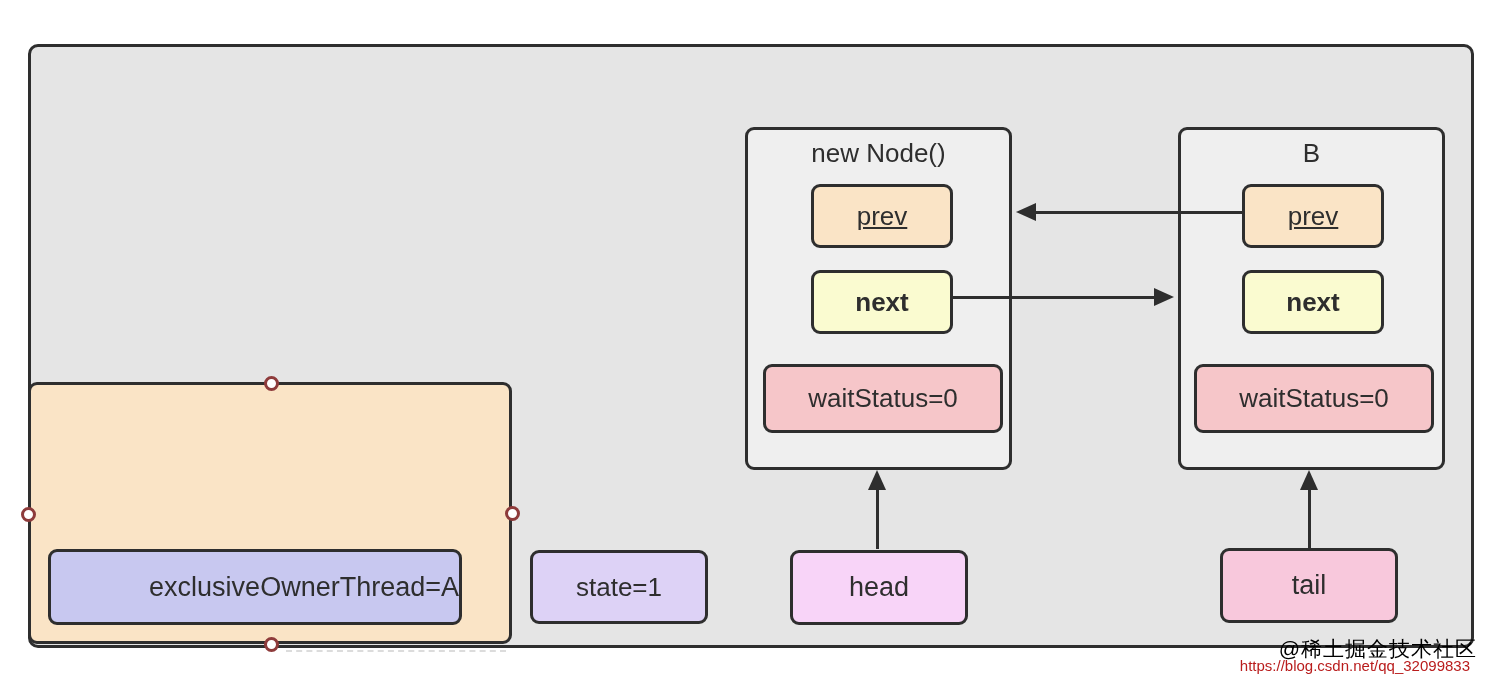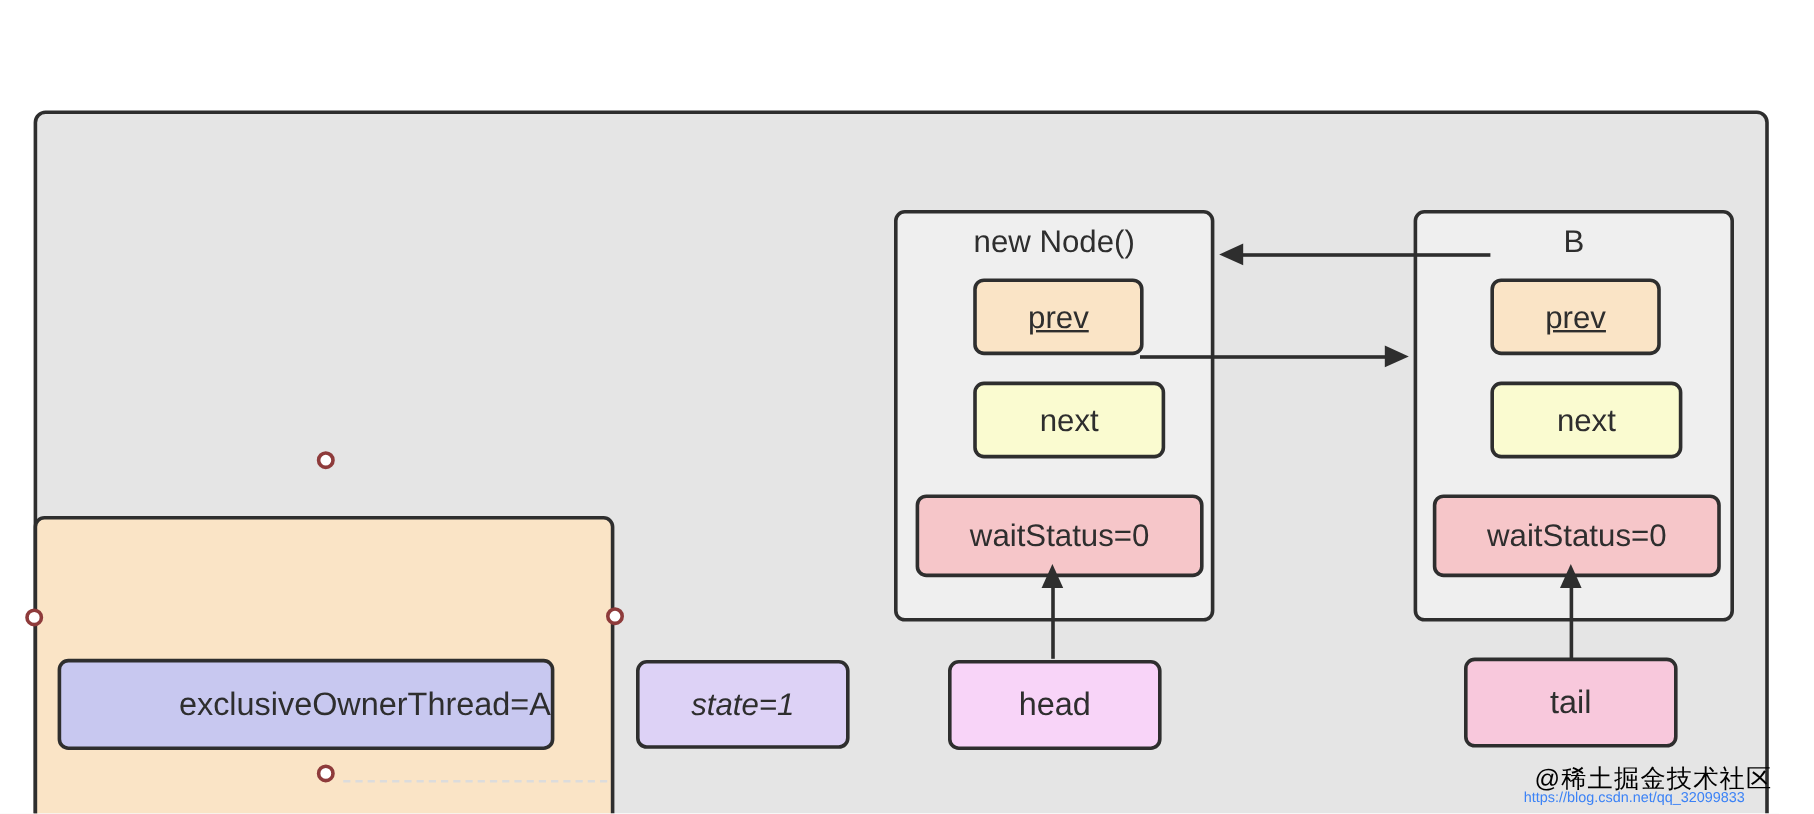--- a/index.html
+++ b/index.html
@@ -1,42 +1,42 @@
 <!DOCTYPE html>
 <html><head>
 <meta charset="utf-8">
 <style>
   html,body{margin:0;padding:0;background:#ffffff;}
   #canvas{
     position:relative;width:1512px;height:678px;overflow:hidden;
     background:#ffffff;font-family:"Liberation Sans",sans-serif;color:#2e2e2e;
   }
-  .shape{position:absolute;box-sizing:border-box;border:3px solid #2e2e2e;margin-top:48px;}
+  .shape{position:absolute;box-sizing:border-box;border:3px solid #2e2e2e;}
   .outer-container{left:28px;top:44px;width:1446px;height:604px;border-radius:10px;}
   .node{width:267px;height:343px;border-radius:9px;}
   .node-newnode{left:745px;top:127px;}
   .node-b{left:1178px;top:127px;}
   .node-title{margin-top:8px;text-align:center;font-size:26px;font-weight:500;}
   .field{
     position:absolute;box-sizing:border-box;border:3px solid #2e2e2e;border-radius:9px;
     display:flex;align-items:center;justify-content:center;font-size:26px;
   }
   .f-prev{left:63px;top:54px;width:142px;height:64px;text-decoration:underline;}
-  .f-next{left:63px;top:140px;width:160px;height:64px;}
+  .f-next{left:63px;top:140px;width:142px;height:64px;font-weight:bold;}
   .f-wait{left:15px;top:234px;width:240px;height:69px;}
   .node-b .f-prev{left:61px;}
   .node-b .f-next{left:61px;}
   .node-b .f-wait{left:13px;}
   .label-box{
     position:absolute;box-sizing:border-box;border:3px solid #2e2e2e;border-radius:9px;
     display:flex;align-items:center;justify-content:center;
   }
   .owner-group{left:28px;top:382px;width:484px;height:262px;border-radius:9px;}
   .owner-box{left:48px;top:549px;width:414px;height:76px;font-size:27px;justify-content:flex-end;}
-  .state-box{left:530px;top:550px;width:178px;height:74px;font-size:26px;font-style:italic;}
+  .state-box{left:530px;top:550px;width:178px;height:74px;font-size:26px;}
   .head-box{left:790px;top:550px;width:178px;height:75px;font-size:27px;}
   .tail-box{left:1220px;top:548px;width:178px;height:75px;font-size:27px;}
   
   .aline{position:absolute;background:#2e2e2e;}
   .ahead{position:absolute;width:0;height:0;}
   .line-bprev{left:1034px;top:211px;width:208px;height:3px;}
   .head-left{left:1016px;top:203px;border-top:9px solid transparent;border-bottom:9px solid transparent;border-right:20px solid #2e2e2e;}
   .line-nnext{left:950px;top:296px;width:206px;height:3px;}
   .head-right{left:1154px;top:288px;border-top:9px solid transparent;border-bottom:9px solid transparent;border-left:20px solid #2e2e2e;}
   .line-headup{left:876px;top:488px;width:3px;height:61px;}
@@ -48,21 +48,21 @@
     position:absolute;box-sizing:border-box;width:15px;height:15px;border-radius:50%;
     background:#ffffff;border:3px solid #8e3b3b;
   }
   .h-top{left:264px;top:376px;}
   .h-left{left:21px;top:507px;}
   .h-right{left:505px;top:506px;}
   .h-bottom{left:264px;top:637px;}
   .dash-guide{position:absolute;left:286px;top:650px;width:220px;border-top:2px dashed #dcdcdc;}
   
   .wm1{position:absolute;right:35px;top:635px;font-size:21px;color:#000000;letter-spacing:1px;}
-  .wm2{position:absolute;right:58px;top:657px;font-size:12px;color:#3b82f6;}
+  .wm2{position:absolute;right:42px;top:657px;font-size:15px;color:#b91c1c;}
 </style>
 </head>
 <body>
 
 <div id="canvas">
 
   <div class="shape outer-container" style="background-color: rgb(229, 229, 229);"></div>
 
   <div class="shape node node-newnode" style="background-color: rgb(239, 239, 239);">
     <div class="node-title">new Node()</div>

